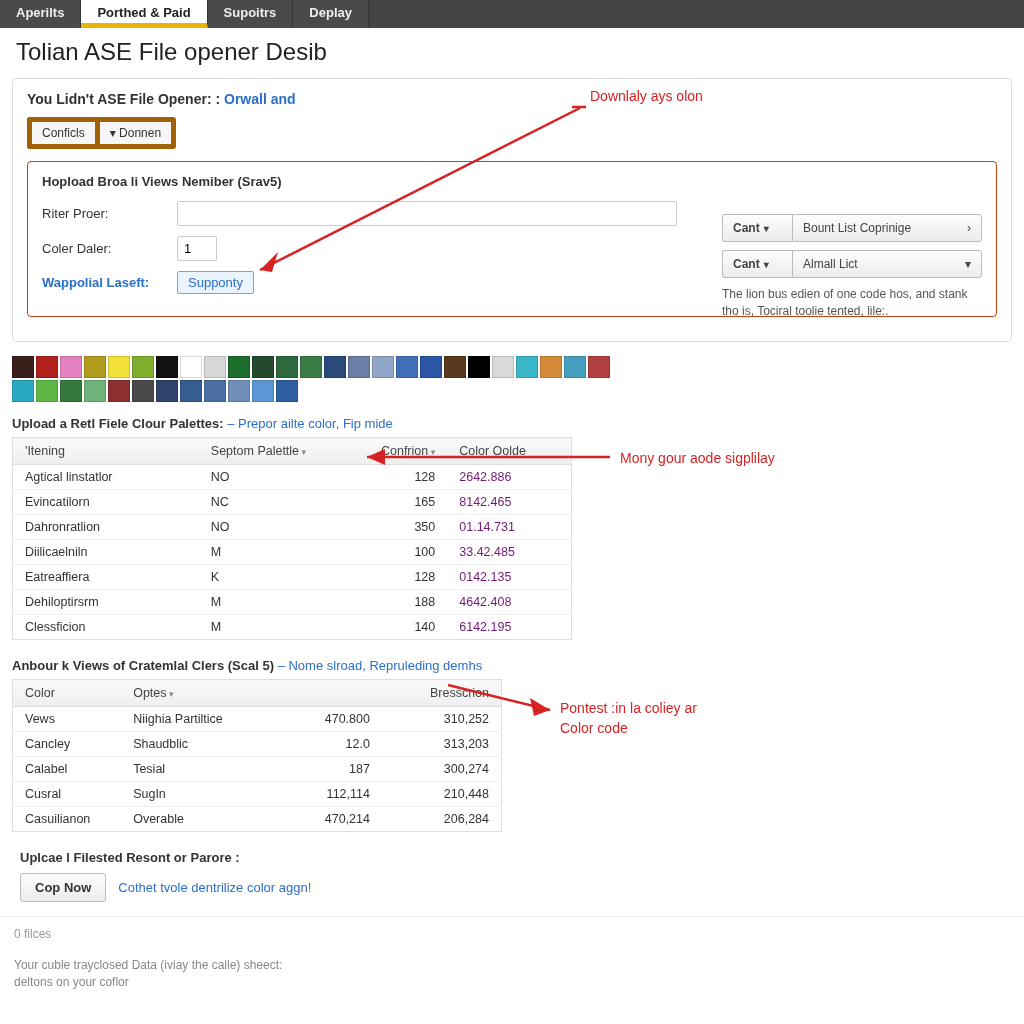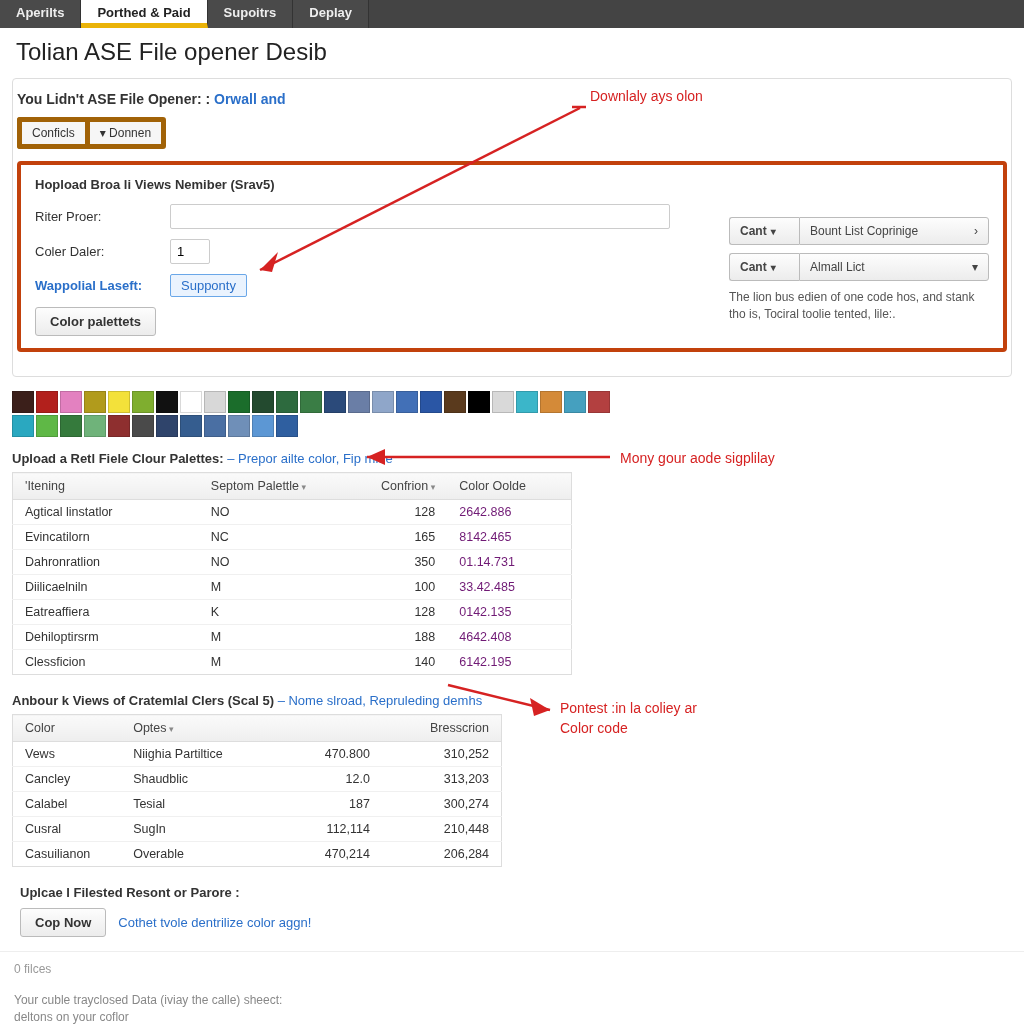--- a/index.html
+++ b/index.html
@@ -35,42 +35,42 @@
 .page-title {
   font-size: 24px;
   font-weight: normal;
   padding: 10px 16px 12px;
   color: #222;
 }
 .panel {
   border: 1px solid #ddd;
   border-radius: 4px;
   margin: 0 12px 14px;
-  padding: 12px 4px;
+  padding: 12px 14px;
   position: relative;
 }
 .panel-title {
   font-size: 14px;
   font-weight: bold;
   color: #333;
   margin-bottom: 10px;
 }
 .panel-title .linksuffix { color: #2a6fc9; font-weight: bold; }
 .subtabs { display: flex; margin-bottom: 12px; }
 .subtabs .subtab {
   border: 5px solid #a16207;
   background: #f6f6f6;
   padding: 4px 10px;
   font-size: 12px;
   cursor: pointer;
 }
 .subtabs .subtab:first-child { border-radius: 3px 0 0 3px; border-right: none; }
 .subtabs .subtab:last-child { border-radius: 0 3px 3px 0; }
 .subpanel {
-  border: 4px solid #c2410c;
+  border: 1px solid #c2410c;
   border-radius: 4px;
   padding: 12px 14px;
   margin-bottom: 12px;
   position: relative;
 }
 .subpanel-title { font-weight: bold; margin-bottom: 12px; }
 .formrow { display: flex; align-items: center; margin-bottom: 10px; }
 .formrow label { width: 135px; font-size: 13px; }
 .formrow input[type="text"] {
   border: 1px solid #ccc;
@@ -197,23 +197,20 @@
       <label>Riter Proer:</label>
       <input type="text" class="wide" value="" style="">
     </div>
     <div class="formrow">
       <label>Coler Daler:</label>
       <input type="text" class="short" value="1" style="">
     </div>
     <div class="formrow">
       <label class="linklabel">Wappolial Laseft:</label>
       <span class="token">Supponty</span>
-    </div>
-    <div style="margin-top:6px;">
-      <span class="btn">Color palettets</span>
     </div>
 
     <div class="rightcol">
       <div class="dropdown-pair">
         <div class="dbtn caret">Cant</div>
         <div class="dbtn">
             <span>Bount List Coprinige</span>
             <span>›</span>
           </div>
       </div>

